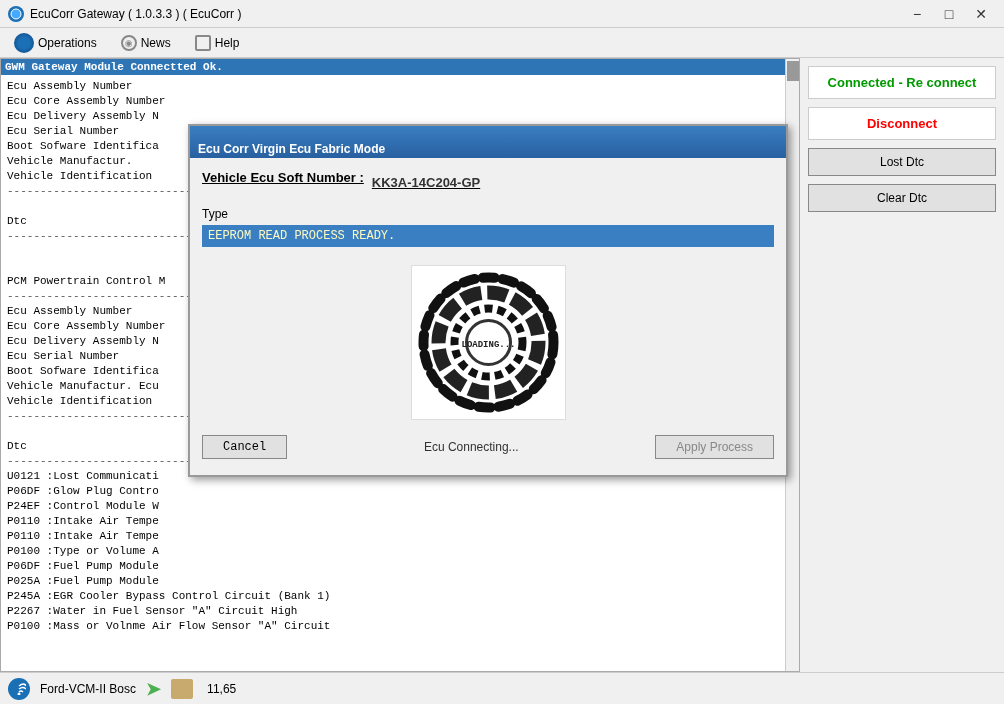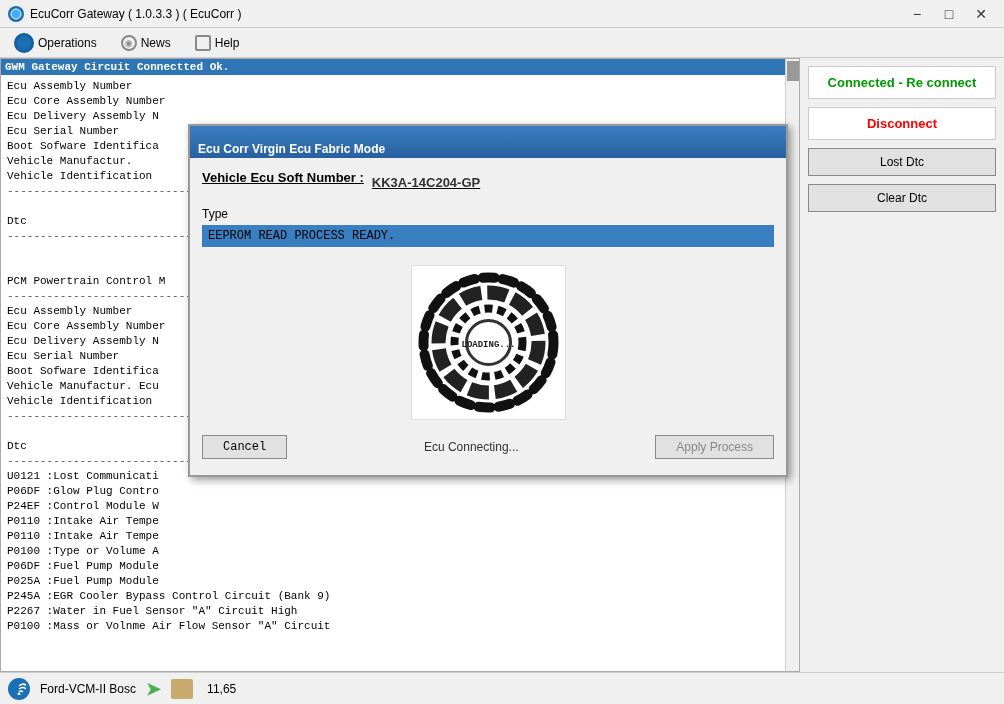--- a/index.html
+++ b/index.html
@@ -194,21 +194,21 @@
       font-size: 13px;
       font-weight: bold;
       color: #333;
     }
     .type-label {
       font-size: 12px;
       margin-bottom: 4px;
     }
     .type-row {
       background: #3a7fc1;
-      color: #000000;
+      color: #fef9c3;
       padding: 4px 6px;
       font-family: 'Courier New', monospace;
       font-size: 12px;
       margin-bottom: 10px;
     }
     .loading-container {
       display: flex;
       align-items: center;
       justify-content: center;
       height: 170px;
@@ -361,21 +361,21 @@
   <div class="menu-item">
     <div class="menu-icon-help"></div>
     <span>Help</span>
   </div>
 </div>
 
 <div class="main-layout" style="position:relative;">
 
   <div class="left-panel">
     <div class="log-area">
-      <div class="log-header">GWM Gateway Circuit Connectted Ok.</div>
+      <div class="log-header">GWM Gateway Module Connectted Ok.</div>
       <div class="log-content">
         <div class="log-line">Ecu Assembly Number</div>
         <div class="log-line">Ecu Core Assembly Number</div>
         <div class="log-line">Ecu Delivery Assembly N</div>
         <div class="log-line">Ecu Serial Number</div>
         <div class="log-line">Boot Sofware Identifica</div>
         <div class="log-line">Vehicle Manufactur.</div>
         <div class="log-line">Vehicle Identification</div>
         <div class="log-line log-separator">----------------------------</div>
         <div class="log-line">&nbsp;</div>
@@ -397,21 +397,21 @@
         <div class="log-line">Dtc</div>
         <div class="log-line log-separator">----------------------------</div>
         <div class="log-line">U0121 :Lost Communicati</div>
         <div class="log-line">P06DF :Glow Plug Contro</div>
         <div class="log-line">P24EF :Control Module W</div>
         <div class="log-line">P0110 :Intake Air Tempe</div>
         <div class="log-line">P0110 :Intake Air Tempe</div>
         <div class="log-line">P0100 :Type or Volume A</div>
         <div class="log-line">P06DF :Fuel Pump Module</div>
         <div class="log-line">P025A :Fuel Pump Module</div>
-        <div class="log-line">P245A :EGR Cooler Bypass Control Circuit (Bank 9)</div>
+        <div class="log-line">P245A :EGR Cooler Bypass Control Circuit (Bank 1)</div>
         <div class="log-line">P2267 :Water in Fuel Sensor "A" Circuit High</div>
         <div class="log-line">P0100 :Mass or Volnme Air Flow Sensor "A" Circuit</div>
       </div>
       <div class="log-scrollbar">
         <div class="log-scrollbar-thumb"></div>
       </div>
     </div>
   </div>
 
   <div class="modal-overlay">

